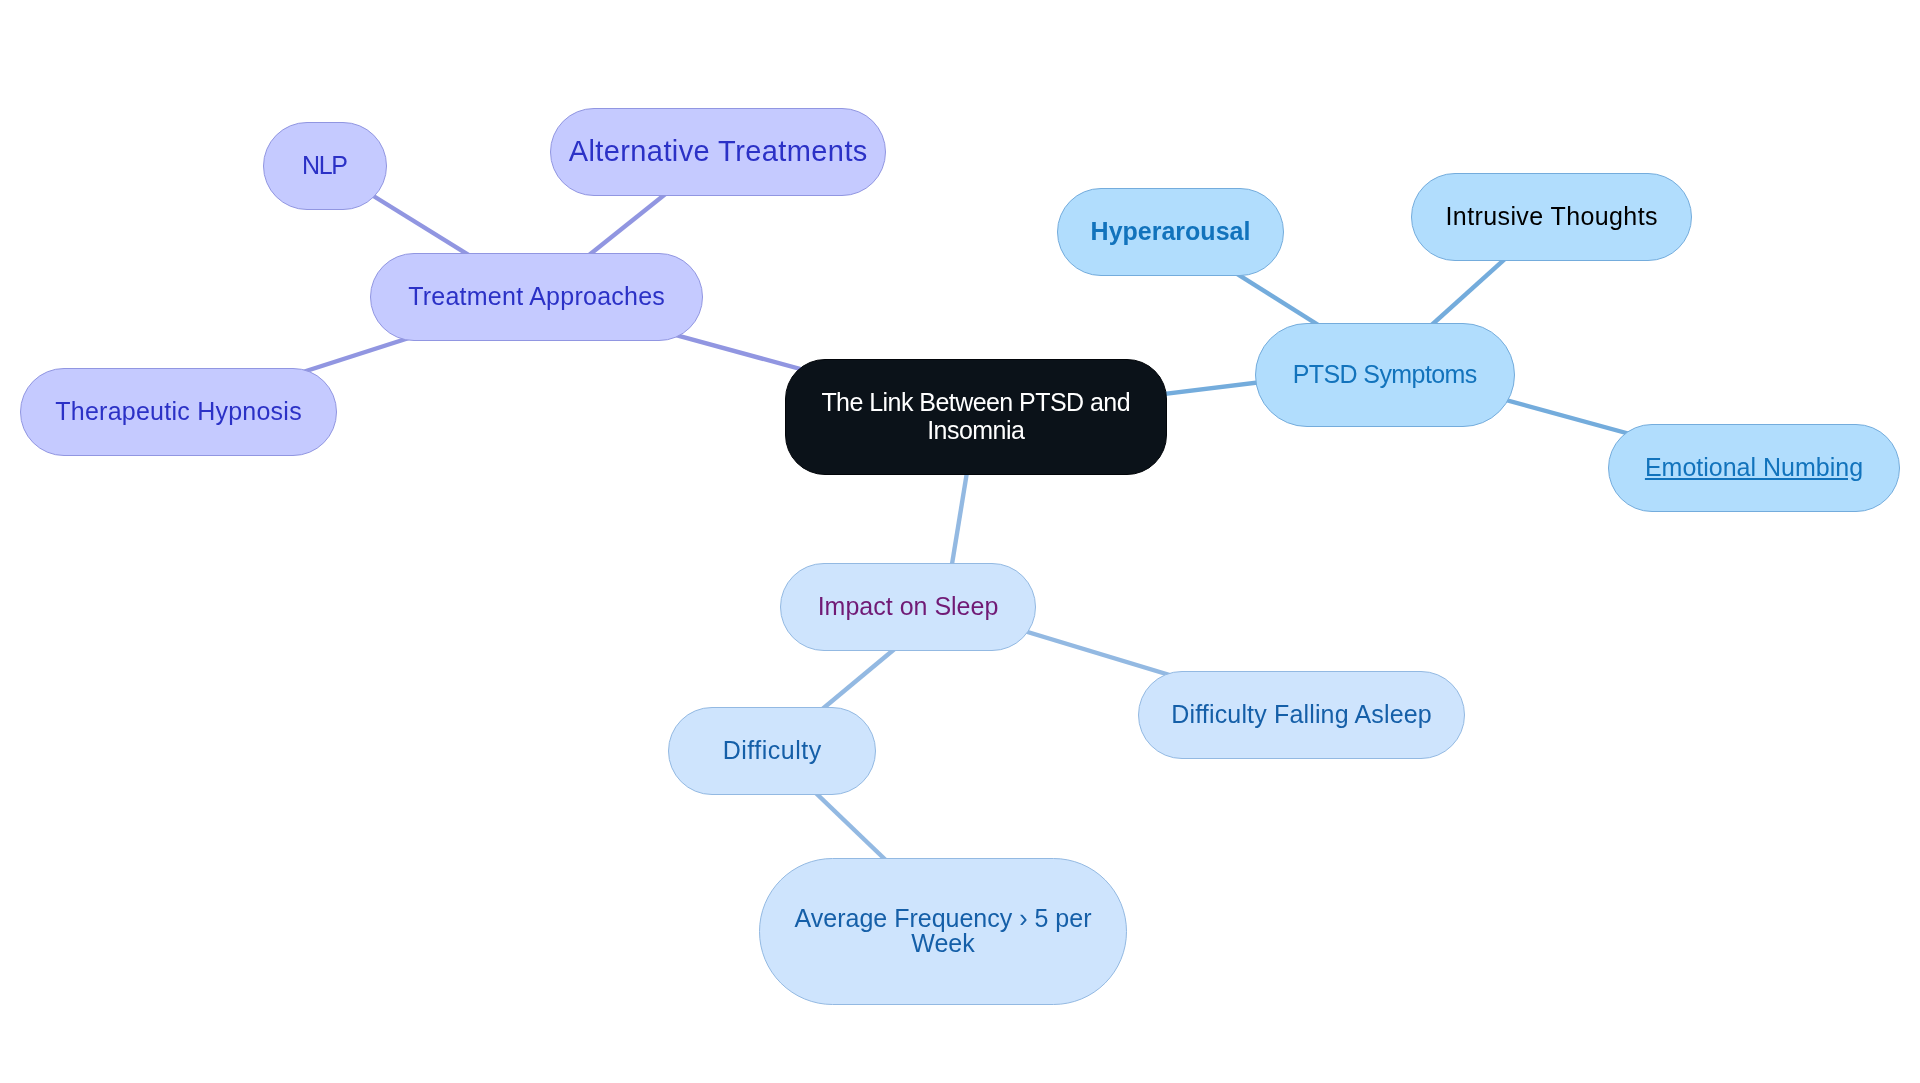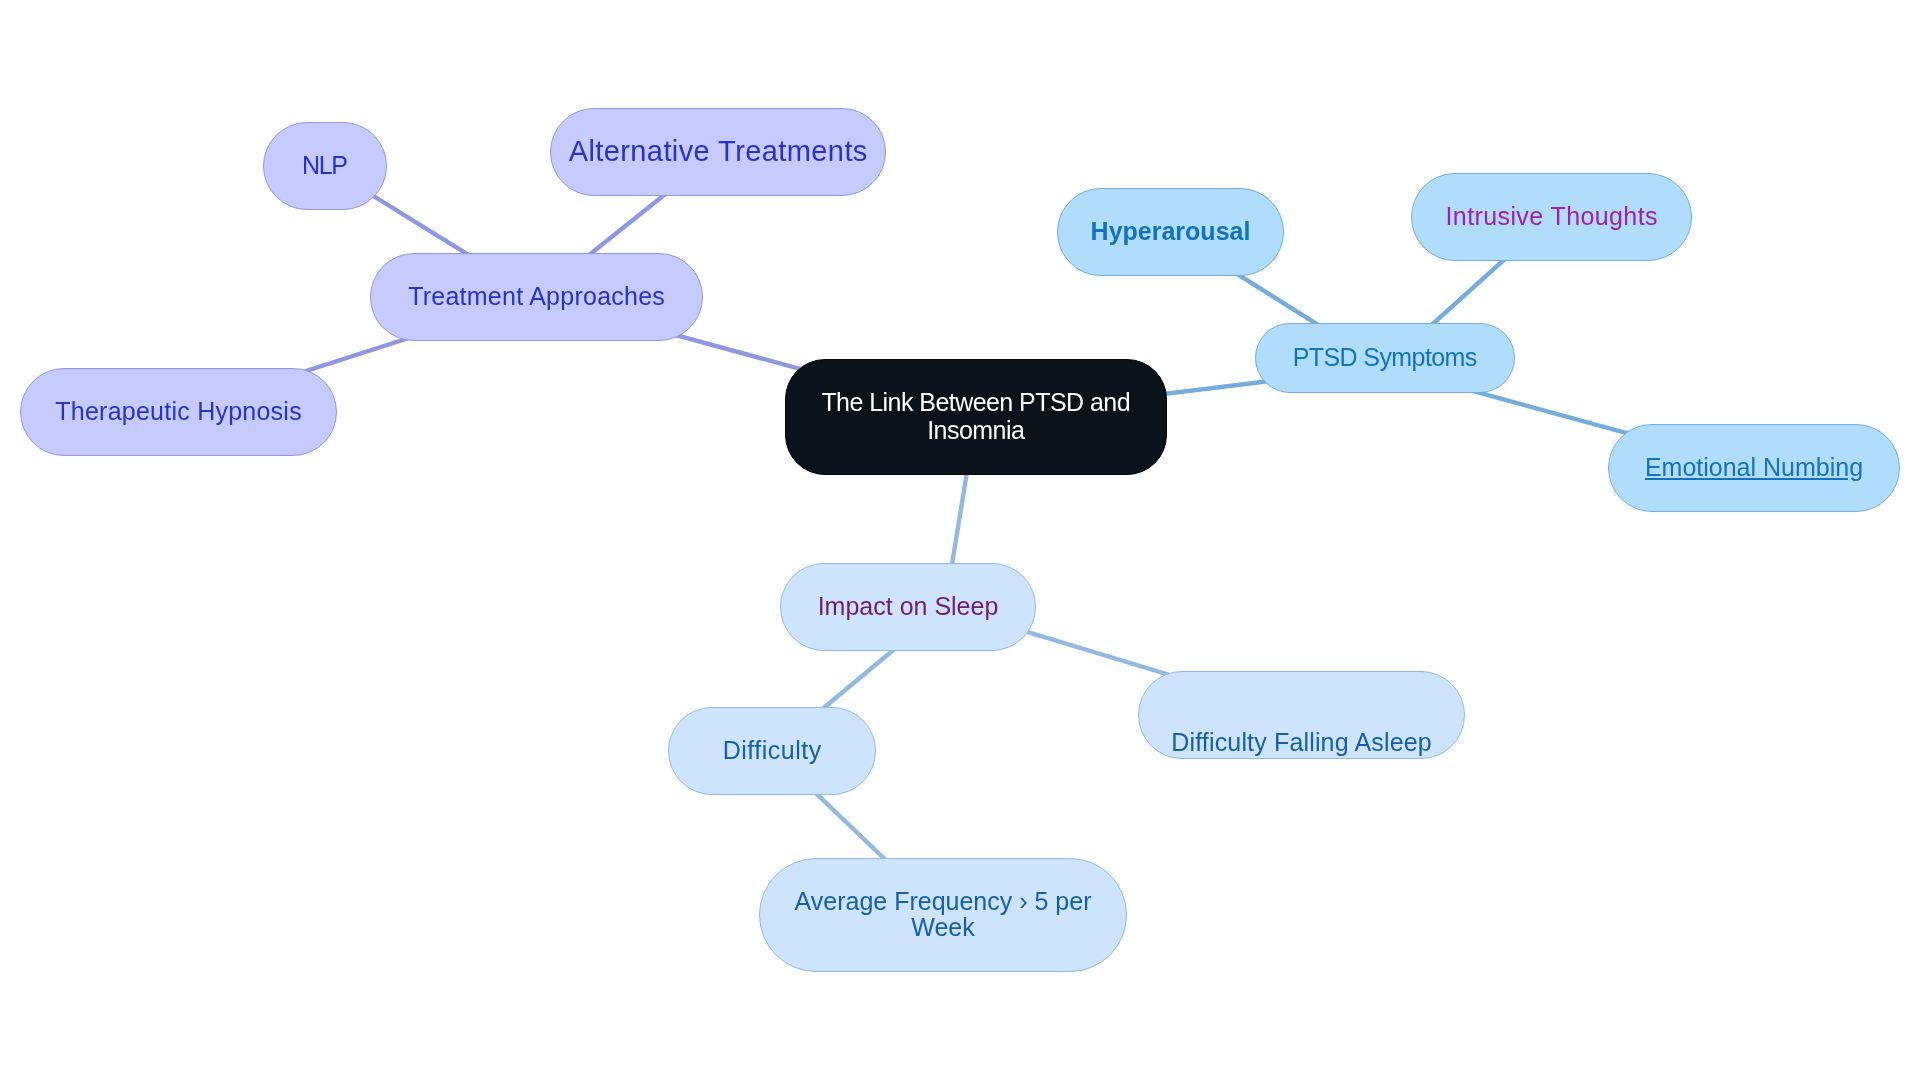--- a/index.html
+++ b/index.html
@@ -41,38 +41,38 @@
       </div>
     <div class="node" style="left: 263px; top: 122px; width: 124px; height: 88px; background: rgb(197, 202, 255); color: rgb(43, 49, 198); font-size: 25px; border: 1px solid rgb(145, 150, 225); border-radius: 999px; letter-spacing: -1.35px;">
         <span class="lbl" style="top: -1px; margin-right: 1.35px;">NLP</span>
       </div>
     <div class="node" style="left: 550px; top: 108px; width: 336px; height: 88px; background: rgb(197, 202, 255); color: rgb(43, 49, 198); font-size: 29px; border: 1px solid rgb(145, 150, 225); border-radius: 999px; letter-spacing: 0.41px;">
         <span class="lbl" style="top: -1px; margin-right: -0.41px;">Alternative Treatments</span>
       </div>
     <div class="node" style="left: 20px; top: 368px; width: 317px; height: 88px; background: rgb(197, 202, 255); color: rgb(43, 49, 198); font-size: 25px; border: 1px solid rgb(145, 150, 225); border-radius: 999px; letter-spacing: 0.24px;">
         <span class="lbl" style="top: -1px; margin-right: -0.24px;">Therapeutic Hypnosis</span>
       </div>
-    <div class="node" style="left: 1255px; top: 323px; width: 260px; height: 70px; background: rgb(177, 221, 253); color: rgb(18, 115, 188); font-size: 25px; border: 1px solid rgb(116, 172, 220); border-radius: 999px; letter-spacing: -0.58px;">
+    <div class="node" style="left: 1255px; top: 323px; width: 260px; height: 104px; background: rgb(177, 221, 253); color: rgb(18, 115, 188); font-size: 25px; border: 1px solid rgb(116, 172, 220); border-radius: 999px; letter-spacing: -0.58px;">
         <span class="lbl" style="top: -1px; margin-right: 0.58px;">PTSD Symptoms</span>
       </div>
     <div class="node" style="left: 1057px; top: 188px; width: 227px; height: 88px; background: rgb(177, 221, 253); color: rgb(18, 115, 188); font-size: 25px; border: 1px solid rgb(116, 172, 220); border-radius: 999px;">
         <span class="lbl" style="top: -1px; font-weight: bold;">Hyperarousal</span>
       </div>
-    <div class="node" style="left: 1411px; top: 173px; width: 281px; height: 88px; background: rgb(177, 221, 253); color: #a21caf; font-size: 25px; border: 1px solid rgb(116, 172, 220); border-radius: 999px; letter-spacing: 0.4px;">
+    <div class="node" style="left: 1411px; top: 173px; width: 281px; height: 88px; background: rgb(177, 221, 253); color: #000000; font-size: 25px; border: 1px solid rgb(116, 172, 220); border-radius: 999px; letter-spacing: 0.4px;">
         <span class="lbl" style="top: -1px; margin-right: -0.4px;">Intrusive Thoughts</span>
       </div>
     <div class="node" style="left: 1608px; top: 424px; width: 292px; height: 88px; background: rgb(177, 221, 253); color: rgb(18, 115, 188); font-size: 25px; border: 1px solid rgb(116, 172, 220); border-radius: 999px;">
         <span class="lbl" style="top: -1px; text-decoration: underline;">Emotional Numbing</span>
       </div>
     <div class="node" style="left: 780px; top: 563px; width: 256px; height: 88px; background: rgb(206, 228, 253); color: #701a75; font-size: 25px; border: 1px solid rgb(147, 185, 226); border-radius: 999px;">
         <span class="lbl" style="top: -1px;">Impact on Sleep</span>
       </div>
-    <div class="node" style="left: 1138px; top: 671px; width: 327px; height: 88px; background: rgb(206, 228, 253); color: rgb(21, 95, 168); font-size: 25px; border: 1px solid rgb(147, 185, 226); border-radius: 999px; letter-spacing: 0.16px; align-items: flex-end;">
+    <div class="node" style="left: 1138px; top: 671px; width: 327px; height: 88px; background: rgb(206, 228, 253); color: rgb(21, 95, 168); font-size: 25px; border: 1px solid rgb(147, 185, 226); border-radius: 999px; letter-spacing: 0.16px;">
         <span class="lbl" style="top: -1px; margin-right: -0.16px;">Difficulty Falling Asleep</span>
       </div>
     <div class="node" style="left: 668px; top: 707px; width: 208px; height: 88px; background: rgb(206, 228, 253); color: rgb(21, 95, 168); font-size: 25px; border: 1px solid rgb(147, 185, 226); border-radius: 999px; letter-spacing: 0.52px;">
         <span class="lbl" style="top: -1px; margin-right: -0.52px;">Difficulty</span>
       </div>
-    <div class="node" style="left: 759px; top: 858px; width: 368px; height: 114px; background: rgb(206, 228, 253); color: rgb(21, 95, 168); font-size: 25px; border: 1px solid rgb(147, 185, 226); border-radius: 999px; line-height: 1.02;">
+    <div class="node" style="left: 759px; top: 858px; width: 368px; height: 147px; background: rgb(206, 228, 253); color: rgb(21, 95, 168); font-size: 25px; border: 1px solid rgb(147, 185, 226); border-radius: 999px; line-height: 1.02;">
         <span class="lbl" style="top: -0.5px;">Average Frequency › 5 per Week</span>
       </div>
   </div>
 </div>
 
 </body></html>

